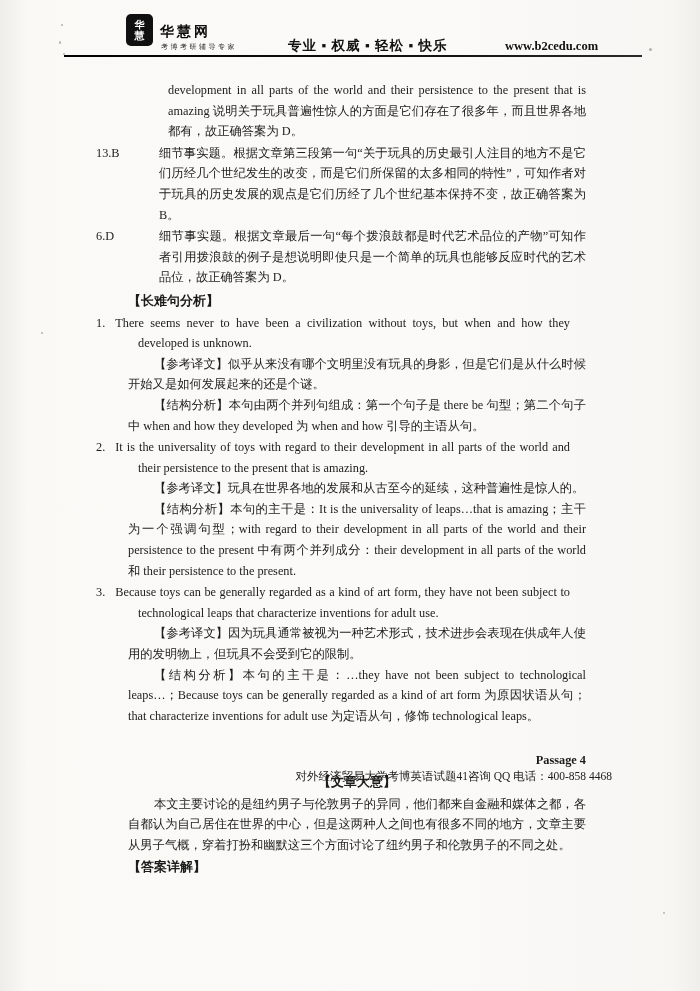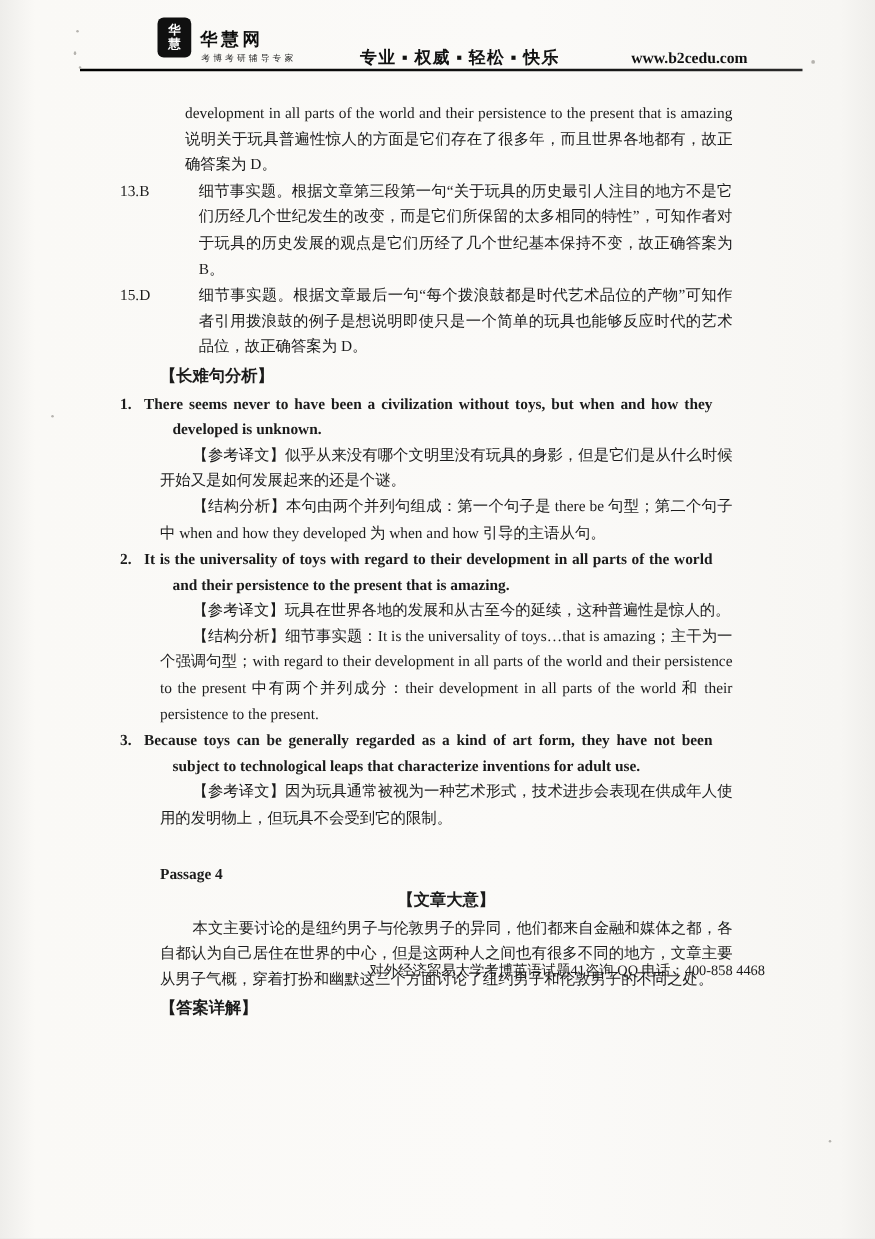--- a/index.html
+++ b/index.html
@@ -41,30 +41,30 @@
   .header-rule{
     position:absolute;left:64px;top:55px;width:578px;height:2px;
     background:linear-gradient(90deg,#000 0%,#151515 70%,#2a2a2a 100%);
   }
   
   main{
     position:absolute;left:96px;top:80px;width:490px;
     font-size:12.3px;line-height:20.6px;text-align:justify;color:#1b1b1b;
   }
   main p{margin:0;}
-  .cont{margin-left:52px;}
+  .cont{margin-left:72px;}
   .item{display:flex;margin-top:1px;}
   .item-num{flex:0 0 63px;}
   .item-text{flex:1;}
   .sec-head{margin:3px 0 1px 32px;font-weight:bold;font-size:13px;text-align:left;}
-  .sent{margin:1px 16px 0 0;padding-left:42px;text-indent:-42px;font-weight:bold;}
+  .sent{margin:1px 16px 0 0;padding-left:42px;text-indent:-42px;font-weight:normal;}
   .sent-num{margin-right:10px;}
   .ana{margin-left:32px;text-indent:26px;}
   .ana .lbl{font-weight:normal;}
-  .passage-title{margin:24px 0 0 32px;font-weight:bold;text-align:left;}
+  .passage-title{margin:24px 0 0 32px;font-weight:bold;text-align:right;}
   .summary-head{margin:1px 0 1px 32px;font-weight:bold;font-size:13px;text-align:center;}
   .summary{margin-left:32px;text-indent:26px;}
   .answers-head{margin:2px 0 0 32px;font-weight:bold;font-size:13px;text-align:left;}
   
   footer{
     position:absolute;left:130px;top:769px;width:482px;
     display:flex;justify-content:flex-end;align-items:baseline;
     font-size:11.5px;color:#1b1b1b;
   }
   
@@ -95,36 +95,37 @@
 
   <main>
 
     <p class="cont">development in all parts of the world and their persistence to the present that is amazing 说明关于玩具普遍性惊人的方面是它们存在了很多年，而且世界各地都有，故正确答案为 D。</p>
 
     <div class="item">
       <span class="item-num">13.B</span>
       <p class="item-text">细节事实题。根据文章第三段第一句“关于玩具的历史最引人注目的地方不是它们历经几个世纪发生的改变，而是它们所保留的太多相同的特性”，可知作者对于玩具的历史发展的观点是它们历经了几个世纪基本保持不变，故正确答案为 B。</p>
     </div>
     <div class="item">
-      <span class="item-num">15.D</span>
+      <span class="item-num">6.D</span>
       <p class="item-text">细节事实题。根据文章最后一句“每个拨浪鼓都是时代艺术品位的产物”可知作者引用拨浪鼓的例子是想说明即使只是一个简单的玩具也能够反应时代的艺术品位，故正确答案为 D。</p>
     </div>
 
     <p class="sec-head">【长难句分析】</p>
 
     <p class="sent"><span class="sent-num">1.</span><span>There seems never to have been a civilization without toys, but when and how they developed is unknown.</span></p>
     <p class="ana"><b class="lbl">【参考译文】</b><span>似乎从来没有哪个文明里没有玩具的身影，但是它们是从什么时候开始又是如何发展起来的还是个谜。</span></p>
     <p class="ana"><b class="lbl">【结构分析】</b><span>本句由两个并列句组成：第一个句子是 there be 句型；第二个句子中 when and how they developed 为 when and how 引导的主语从句。</span></p>
 
     <p class="sent"><span class="sent-num">2.</span><span>It is the universality of toys with regard to their development in all parts of the world and their persistence to the present that is amazing.</span></p>
     <p class="ana"><b class="lbl">【参考译文】</b><span>玩具在世界各地的发展和从古至今的延续，这种普遍性是惊人的。</span></p>
-    <p class="ana"><b class="lbl">【结构分析】</b><span>细节事实题：It is the universality of toys…that is amazing；主干为一个强调句型；with regard to their development in all parts of the world and their persistence to the present 中有两个并列成分：their development in all parts of the world 和 their persistence to the present.</span></p>
+    <p class="ana"><b class="lbl">【结构分析】</b><span>本句的主干是：It is the universality of leaps…that is amazing；主干为一个强调句型；with regard to their development in all parts of the world and their persistence to the present 中有两个并列成分：their development in all parts of the world 和 their persistence to the present.</span></p>
 
     <p class="sent"><span class="sent-num">3.</span><span>Because toys can be generally regarded as a kind of art form, they have not been subject to technological leaps that characterize inventions for adult use.</span></p>
     <p class="ana"><b class="lbl">【参考译文】</b><span>因为玩具通常被视为一种艺术形式，技术进步会表现在供成年人使用的发明物上，但玩具不会受到它的限制。</span></p>
+    <p class="ana"><b class="lbl">【结构分析】</b><span>本句的主干是：…they have not been subject to technological leaps…；Because toys can be generally regarded as a kind of art form 为原因状语从句；that characterize inventions for adult use 为定语从句，修饰 technological leaps。</span></p>
 
     <p class="passage-title">Passage 4</p>
     <p class="summary-head">【文章大意】</p>
     <p class="summary">本文主要讨论的是纽约男子与伦敦男子的异同，他们都来自金融和媒体之都，各自都认为自己居住在世界的中心，但是这两种人之间也有很多不同的地方，文章主要从男子气概，穿着打扮和幽默这三个方面讨论了纽约男子和伦敦男子的不同之处。</p>
     <p class="answers-head">【答案详解】</p>
 
   </main>
 
   <footer>
     <span>对外经济贸易大学考博英语试题</span>

